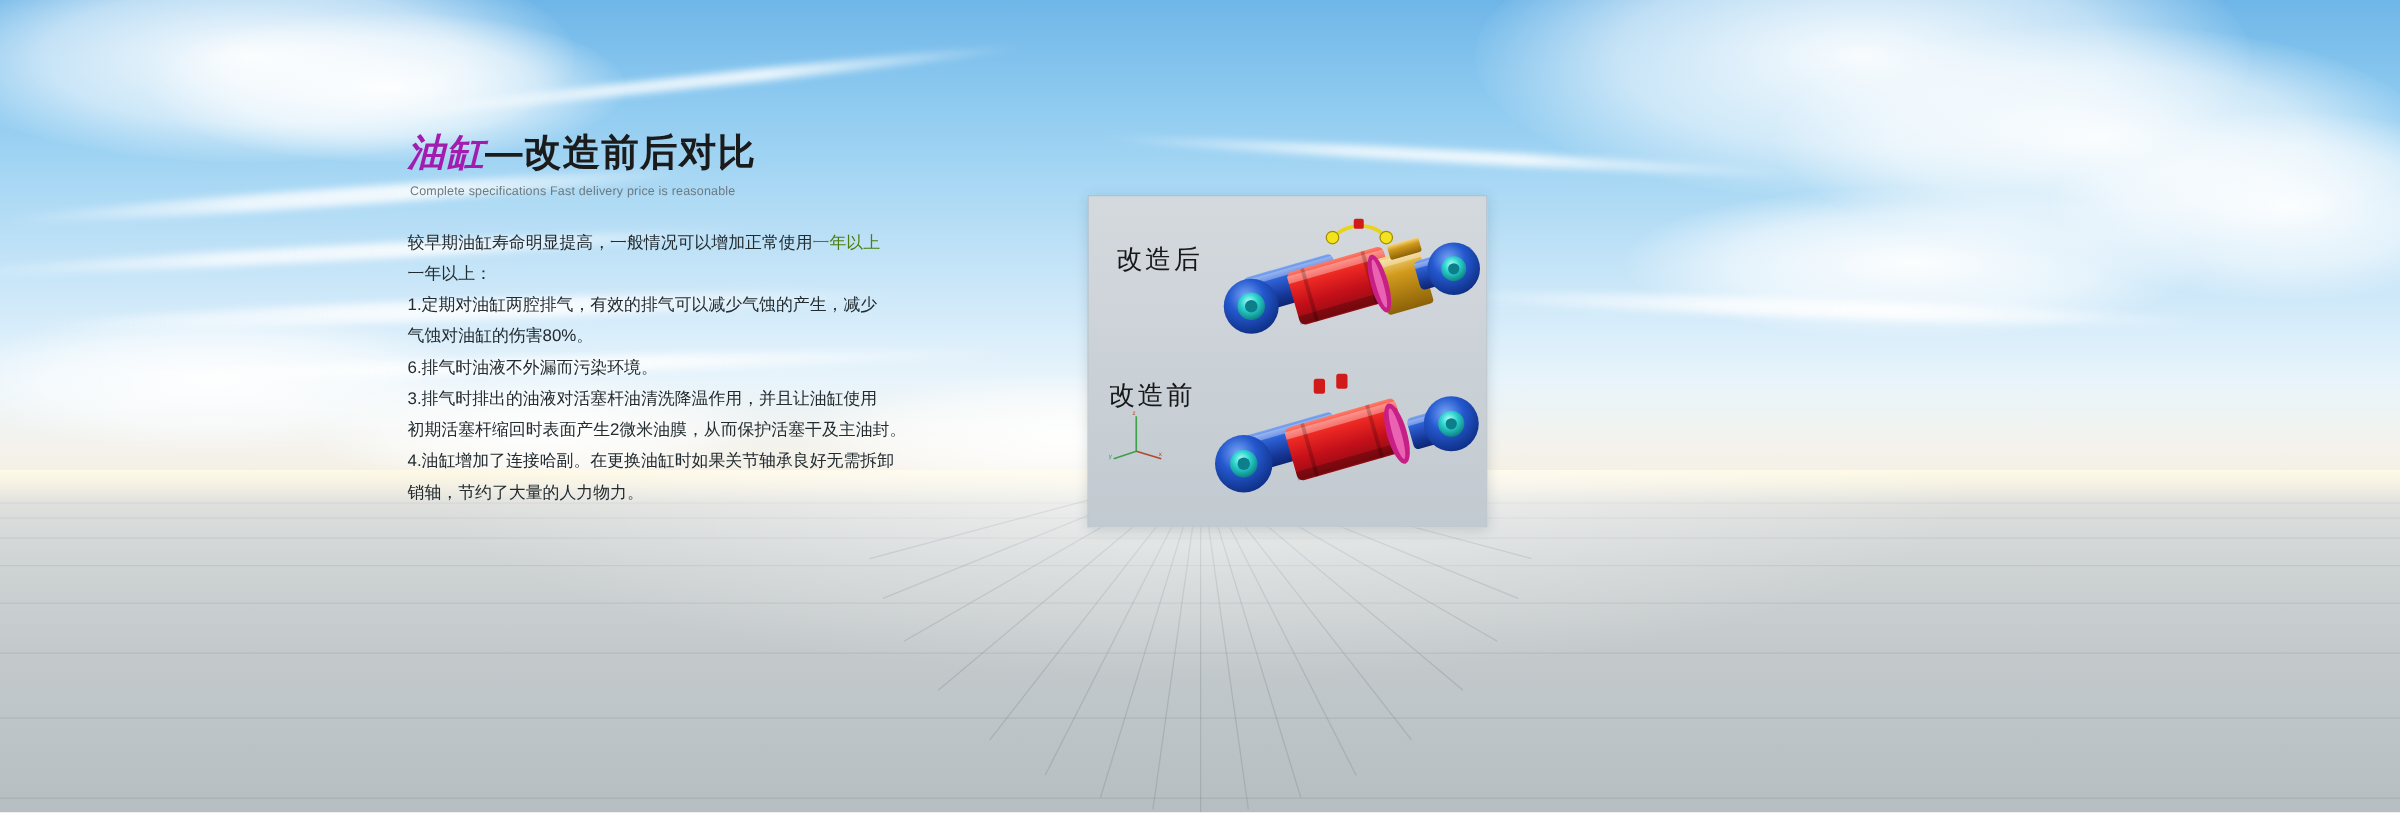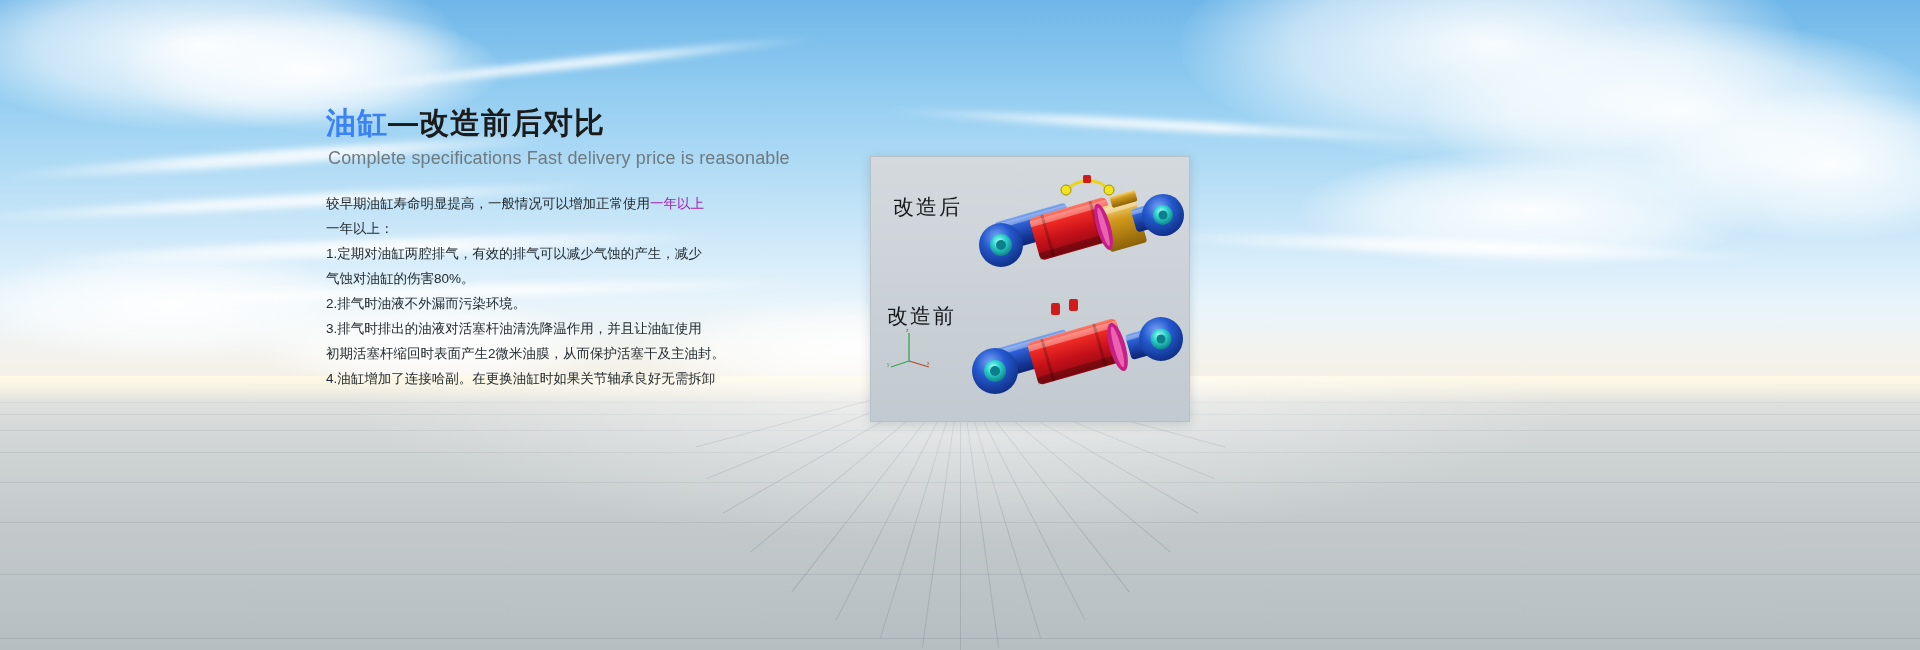--- a/index.html
+++ b/index.html
@@ -99,36 +99,36 @@
   }
   .headline {
     font-size: 30px;
     font-weight: bold;
     letter-spacing: 1px;
     color: #1b1b1b;
     line-height: 1.25;
     margin: 0;
     white-space: nowrap;
   }
-  .headline .hl-red { color: #3b82f6; }
+  .headline .hl-red { color: #a21caf; font-style: italic; }
   .subhead {
     margin: 6px 0 0 2px;
-    font-size: 18px;
+    font-size: 10px;
     color: #6e7a80;
     letter-spacing: 0.15px;
     white-space: nowrap;
   }
   .body {
     margin-top: 22px;
     font-size: 13.5px;
     color: #222b30;
     line-height: 25px;
   }
   .body .ln { white-space: nowrap; }
-  .body .accent { color: #a21caf; }
+  .body .accent { color: #4d7c0f; }
 
   
   .panel {
     position: absolute;
     left: 870px;
     top: 156px;
     width: 318px;
     height: 264px;
     background: linear-gradient(to bottom, #d4d9de 0%, #ced4d9 35%, #c7ced4 70%, #c2cad1 100%);
     border: 1px solid #b9c1c8;
@@ -209,24 +209,25 @@
     <h1 class="headline">
       <span class="hl-red">油缸</span><span>—改造前后对比</span>
     </h1>
     <div class="subhead">Complete specifications Fast delivery price is reasonable</div>
 
     <div class="body">
       <div class="ln"><span>较早期油缸寿命明显提高，一般情况可以增加正常使用</span><span class="accent">一年以上</span></div>
       <div class="ln">一年以上：</div>
       <div class="ln">1.定期对油缸两腔排气，有效的排气可以减少气蚀的产生，减少</div>
       <div class="ln">气蚀对油缸的伤害80%。</div>
-      <div class="ln">2.排气时油液不外漏而污染环境。</div>
+      <div class="ln">6.排气时油液不外漏而污染环境。</div>
       <div class="ln">3.排气时排出的油液对活塞杆油清洗降温作用，并且让油缸使用</div>
       <div class="ln">初期活塞杆缩回时表面产生2微米油膜，从而保护活塞干及主油封。</div>
       <div class="ln">4.油缸增加了连接哈副。在更换油缸时如果关节轴承良好无需拆卸</div>
+      <div class="ln">销轴，节约了大量的人力物力。</div>
     </div>
   </div>
 
   <div class="panel">
 
     <div class="cad-label after">改造后</div>
     <div class="cad-label before">改造前</div>
 
     <svg class="axis-gizmo" width="46" height="42" viewBox="0 0 46 42">
       <line x1="22" y1="34" x2="22" y2="6" stroke="#3aa34a" stroke-width="1.3"></line>

